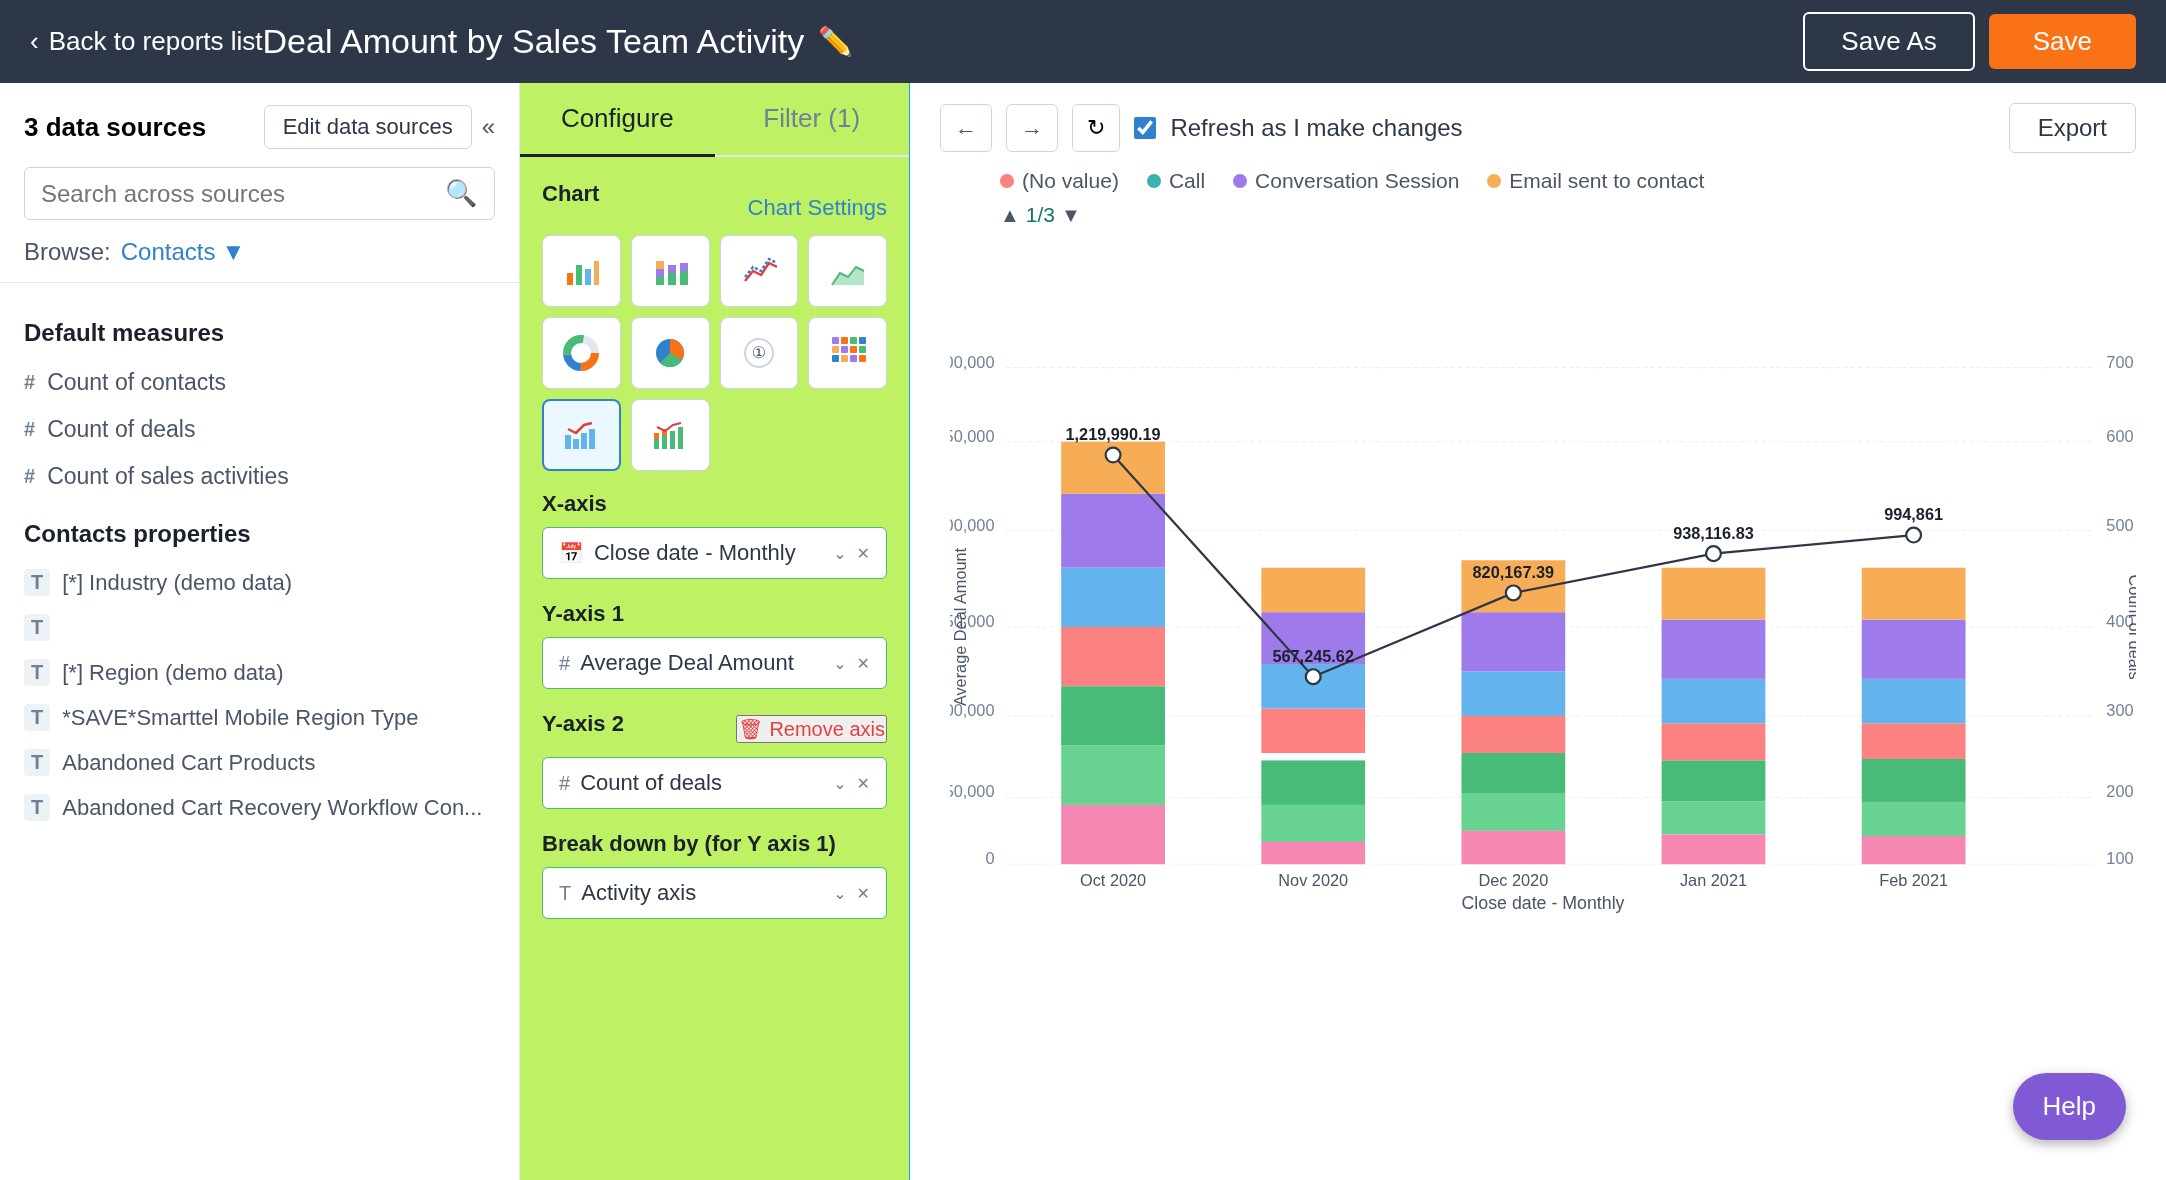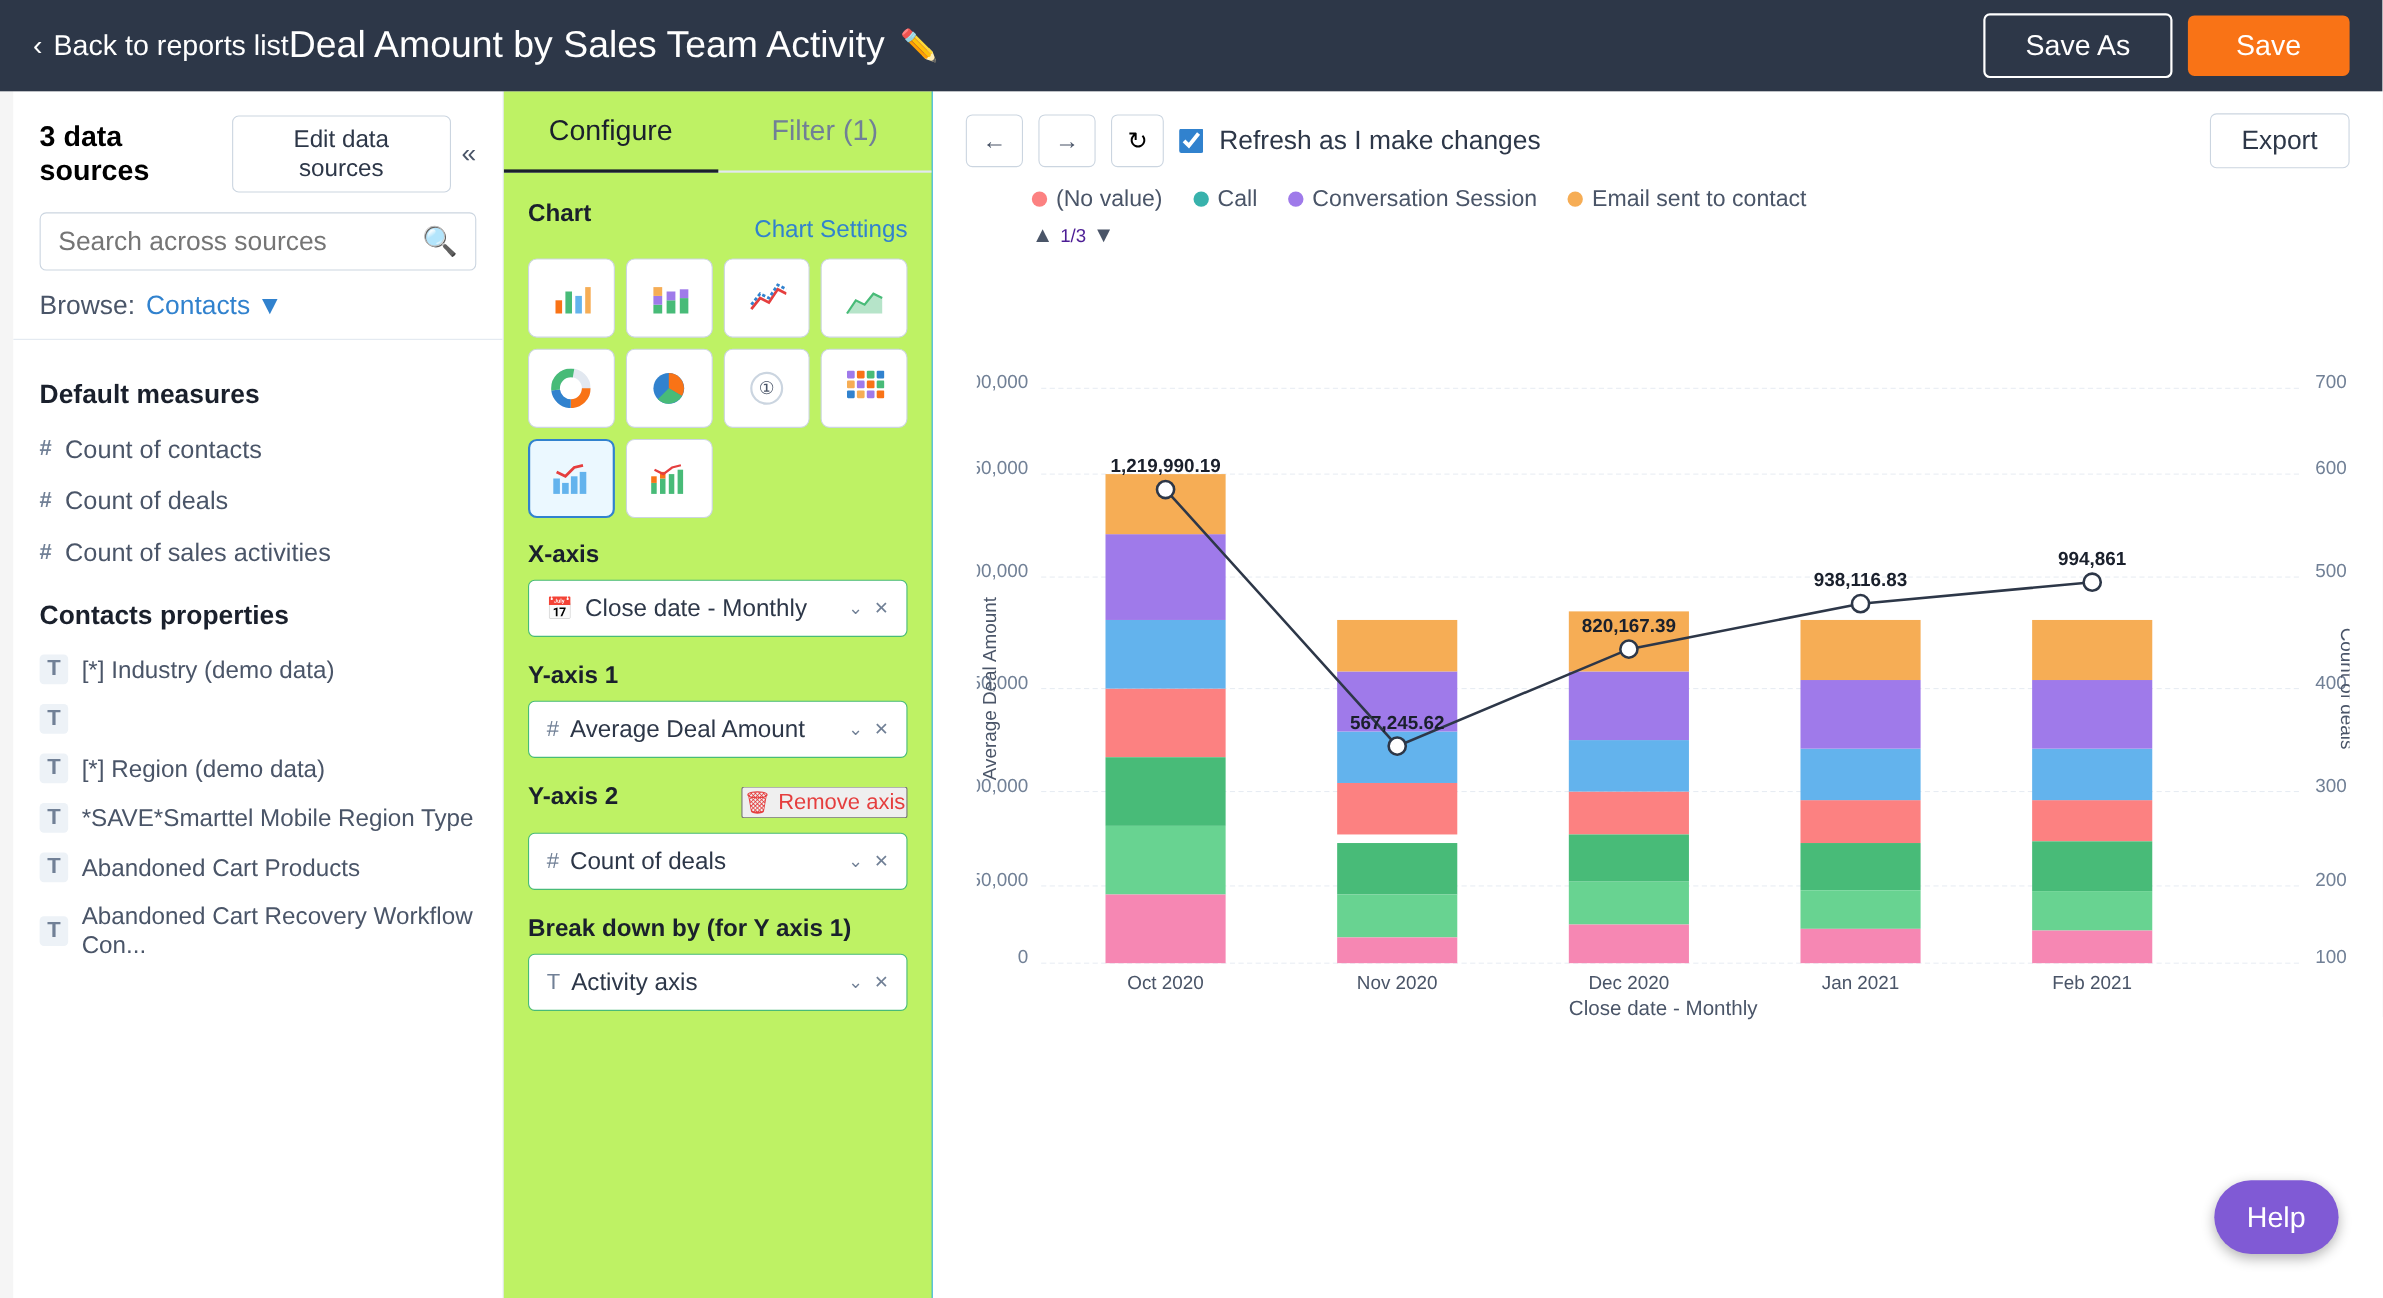--- a/index.html
+++ b/index.html
@@ -59,26 +59,25 @@
     }
 
     
     .main-layout {
       display: flex;
       height: calc(1180px - 83px);
     }
 
     
     .sidebar {
-      width: 446px;
+      width: 520px;
       background: white;
       border-right: 1px solid #e2e8f0;
       overflow-y: auto;
       flex-shrink: 0;
-      margin-left: 12px;
     }
     .sidebar-header {
       padding: 22px 24px 16px;
       border-bottom: 1px solid #e2e8f0;
     }
     .sidebar-top {
       display: flex;
       align-items: center;
       justify-content: space-between;
       margin-bottom: 18px;
@@ -281,21 +280,21 @@
     .legend-dot { width: 14px; height: 14px; border-radius: 50%; flex-shrink: 0; }
 
     .chart-nav {
       display: flex;
       align-items: center;
       gap: 6px;
       margin-left: 60px;
       margin-bottom: 10px;
     }
     .chart-nav-btn { background: none; border: none; font-size: 20px; cursor: pointer; color: #4a5568; }
-    .chart-nav-label { font-size: 17px; color: #4c1d95; }
+    .chart-nav-label { font-size: 21px; color: #0f766e; }
 
     .chart-container {
       position: relative;
       height: 780px;
       margin-left: 10px;
     }
 
     
     .help-btn {
       position: fixed;

